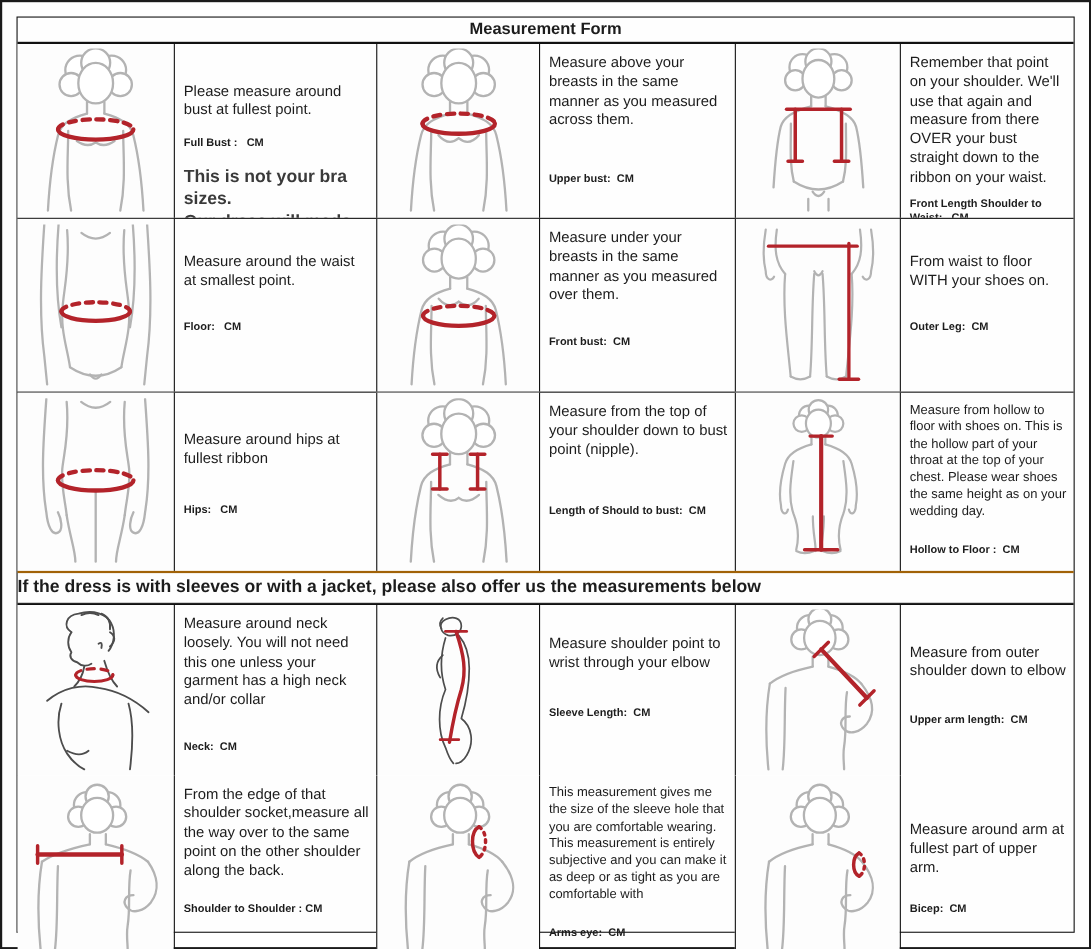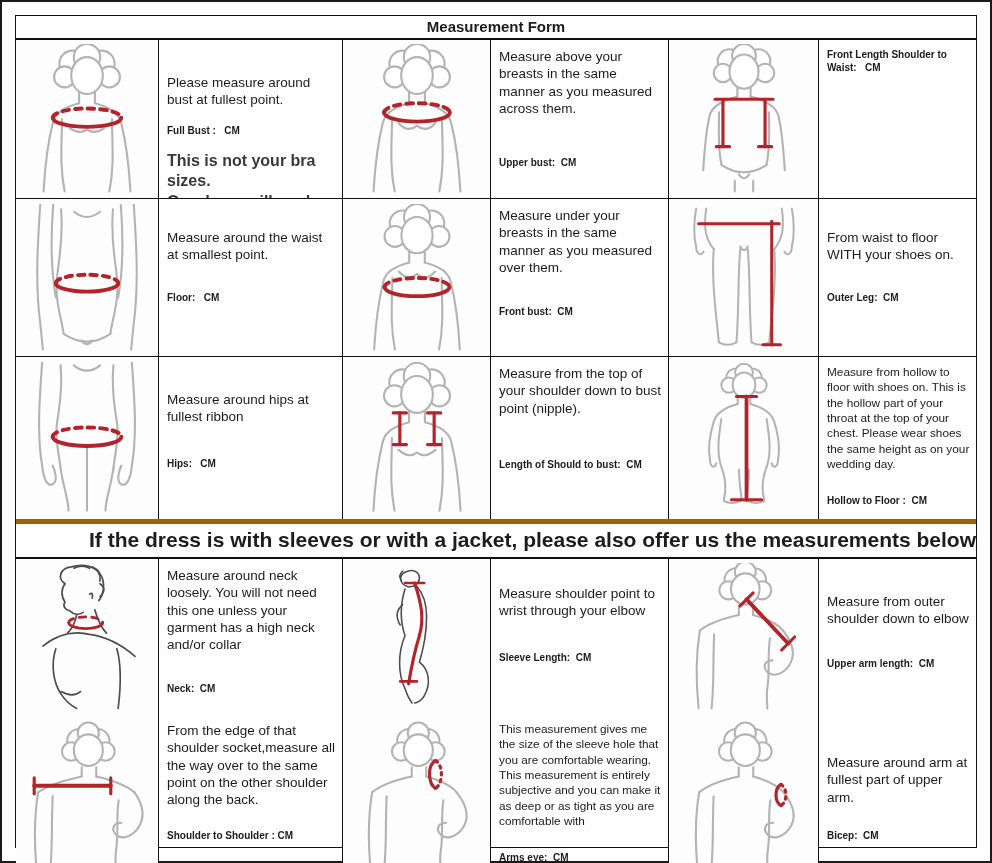--- a/index.html
+++ b/index.html
@@ -4,21 +4,21 @@
 <style>
   html,body{margin:0;padding:0;background:#fff;}
   body{width:992px;height:863px;font-family:"Liberation Sans","DejaVu Sans",sans-serif;color:#1c1c1c;}
   .sheet{box-sizing:border-box;width:992px;height:863px;border:2px solid #1a1a1a;padding:13px;background:#fefefe;}
   .inner{box-sizing:border-box;border:1px solid #111;height:100%;display:flex;flex-direction:column;}
   .title-row{border-bottom:2px solid #111;text-align:center;font-weight:bold;font-size:15px;padding:2px 0 3px 0;}
   .band{display:grid;grid-template-columns:142px 184px 148px 178px 150px 1fr;border-top:1px solid #111;}
   .band.first{border-top:none;}
   .band > div{border-left:1px solid #111;box-sizing:border-box;overflow:hidden;}
   .band > div:first-child{border-left:none;}
-  .section-head{border-top:5px solid #a16207;border-bottom:1px solid #111;text-align:right;font-weight:bold;font-size:21px;padding:4px 0 5px 0;}
+  .section-head{border-top:2px solid #a16207;border-bottom:1px solid #111;text-align:left;font-weight:bold;font-size:16px;padding:4px 0 5px 0;}
   .img-cell{display:flex;align-items:center;justify-content:center;padding:2px;background:#fdfdfd;}
   .txt-cell{padding:8px 6px 6px 8px;}
   .desc{font-size:13.5px;line-height:1.28;margin:0 0 15px 0;white-space:pre-wrap;}
   .desc.tight{margin-bottom:10px;}
   .desc.small{font-size:11.8px;line-height:1.3;margin-bottom:12px;}
   .mlabel{font-size:10px;font-weight:bold;white-space:pre-wrap;line-height:1.3;}
   .note{font-size:16px;font-weight:bold;color:#3a3a3a;line-height:1.3;margin-top:14px;white-space:pre-line;}
   .fig path,.fig circle,.fig ellipse{fill:none;stroke:#b3b3b3;stroke-width:1.6;stroke-linecap:round;stroke-linejoin:round;}
   .fig .fill{fill:#fff;}
   .fig .red{stroke:#b3232a;stroke-width:3;fill:none;}
@@ -101,20 +101,21 @@
             <path d="M69,52 C69,68 70,80 67,92"></path>
         <path d="M33,92 Q50,103 67,92"></path>
             <path d="M46,99 Q50,105 54,99"></path>
             <path d="M43,104 V112 M57,104 V112"></path>
         <path class="redthin" d="M28,42 H72"></path>
             <path class="redthin" d="M34,42 V78 M66,42 V78"></path>
             <path class="redthin" d="M29,78 H39 M61,78 H71"></path>
       </svg>
     </div>
     <div class="txt-cell">
+      <p class="desc tight">Remember that point on your shoulder. We'll use that again and measure from there OVER your bust straight down to the ribbon on your waist.</p>
       <div class="mlabel">Front Length Shoulder to Waist:   CM</div>
     </div>
   </div>
 
   <div class="band" style="min-height:157px">
     <div class="img-cell">
       <svg class="fig" width="132" height="148" viewBox="0 0 100 114">
         <path d="M14,0 C12,30 10,62 14,92 L16,112"></path>
             <path d="M86,0 C88,30 90,62 86,92 L84,112"></path>
         <path d="M24,0 C22,26 22,50 26,72"></path>

